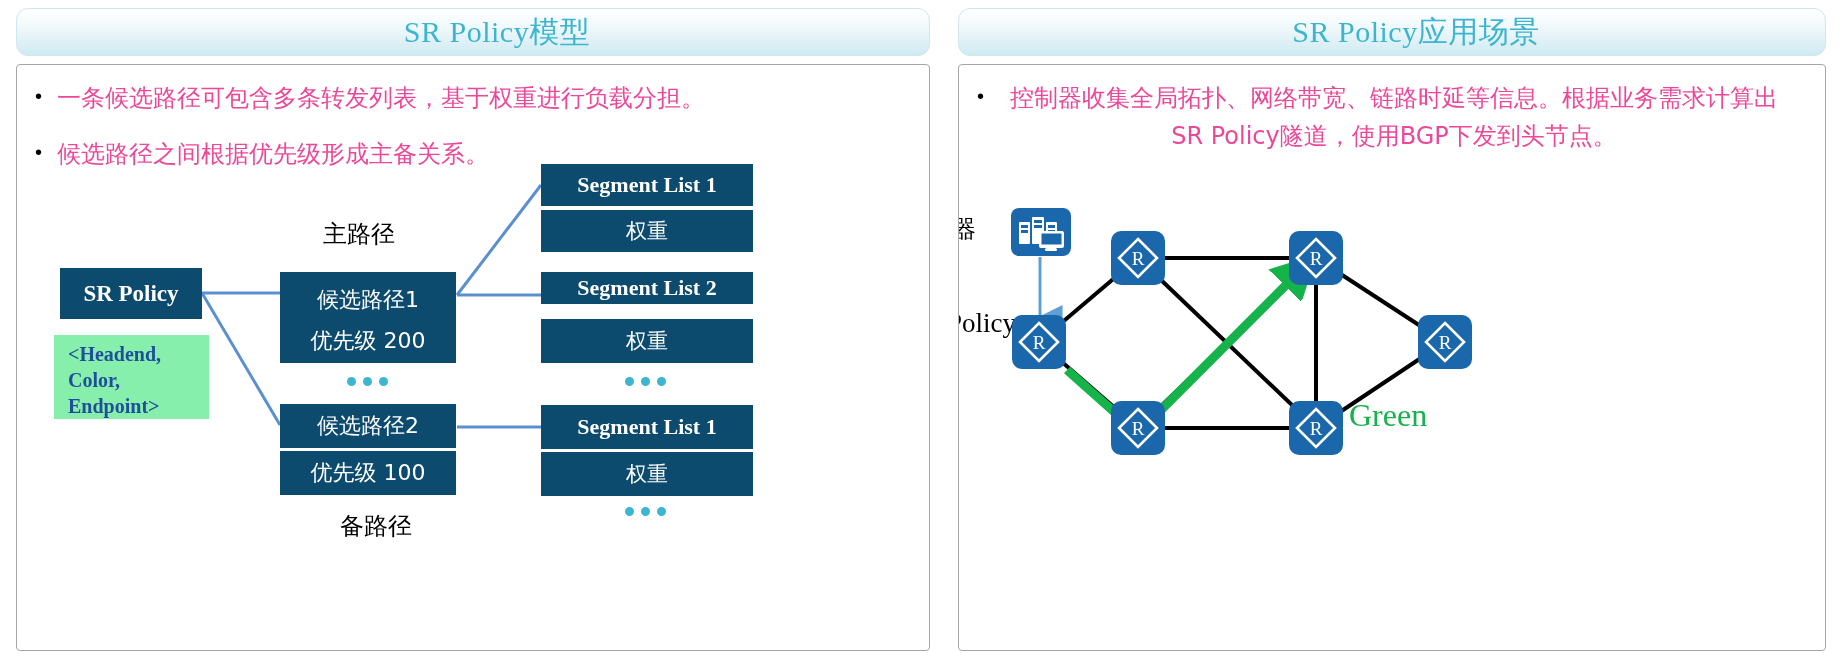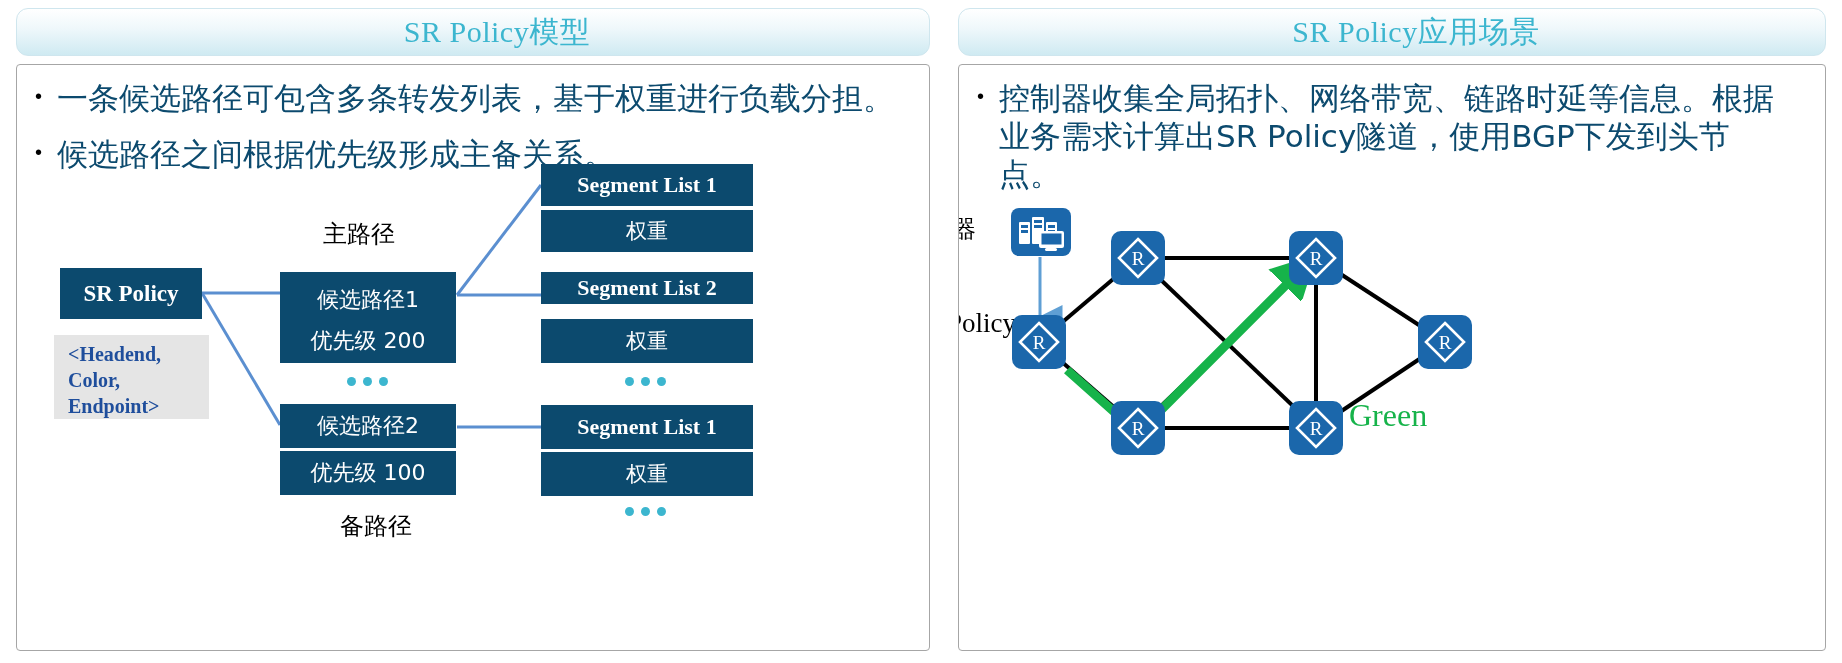--- a/index.html
+++ b/index.html
@@ -44,22 +44,23 @@
   }
 
   
   .bullets { position: absolute; left: 18px; top: 14px; right: 16px; }
   .bullet-row { display: flex; align-items: flex-start; margin-bottom: 18px; }
   .bullet-dot {
     width: 22px; flex: none; text-align: left;
     font-size: 20px; line-height: 34px; color: #000;
   }
   .bullet-text {
-    font-size: 31px; line-height: 38px; color: #0c4a6e;
+    font-size: 24px; line-height: 38px; color: #ec4899;
     font-family: "DejaVu Sans", sans-serif;
+    text-align: center;
   }
   .panel-right .bullet-text { max-width: 790px; }
 
   
   .flow { position: absolute; left: 0; top: 0; width: 100%; height: 100%; }
   .flow svg { position: absolute; left: 0; top: 0; }
 
   .tbox {
     position: absolute;
     background: #0c4a6e;
@@ -70,21 +71,21 @@
   .tbox.cjk   { font-family: "DejaVu Sans", sans-serif; }
 
   .label-plain {
     position: absolute;
     font-family: "DejaVu Sans", sans-serif;
     font-size: 24px; color: #000;
     white-space: nowrap;
   }
   .hce {
     position: absolute;
-    background: #e5e5e5;
+    background: #86efac;
     color: #1f4e9c;
     font-family: "Liberation Serif", serif;
     font-weight: bold;
     font-size: 20px;
     line-height: 26px;
     padding: 6px 0 6px 14px;
   }
   .dots {
     position: absolute;
     display: flex; gap: 7px; align-items: center;

